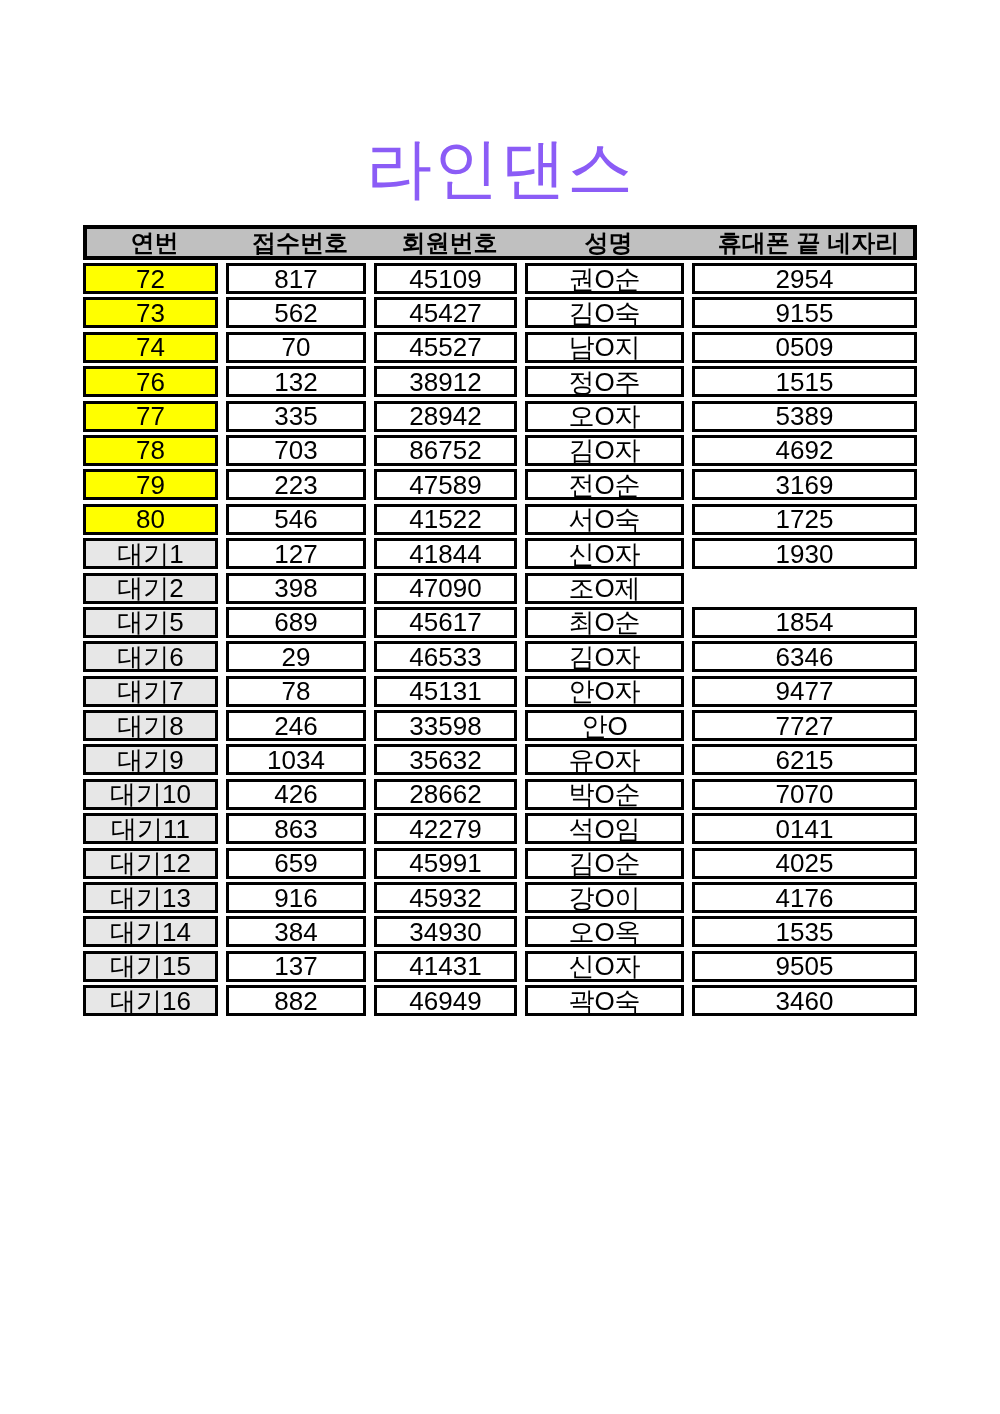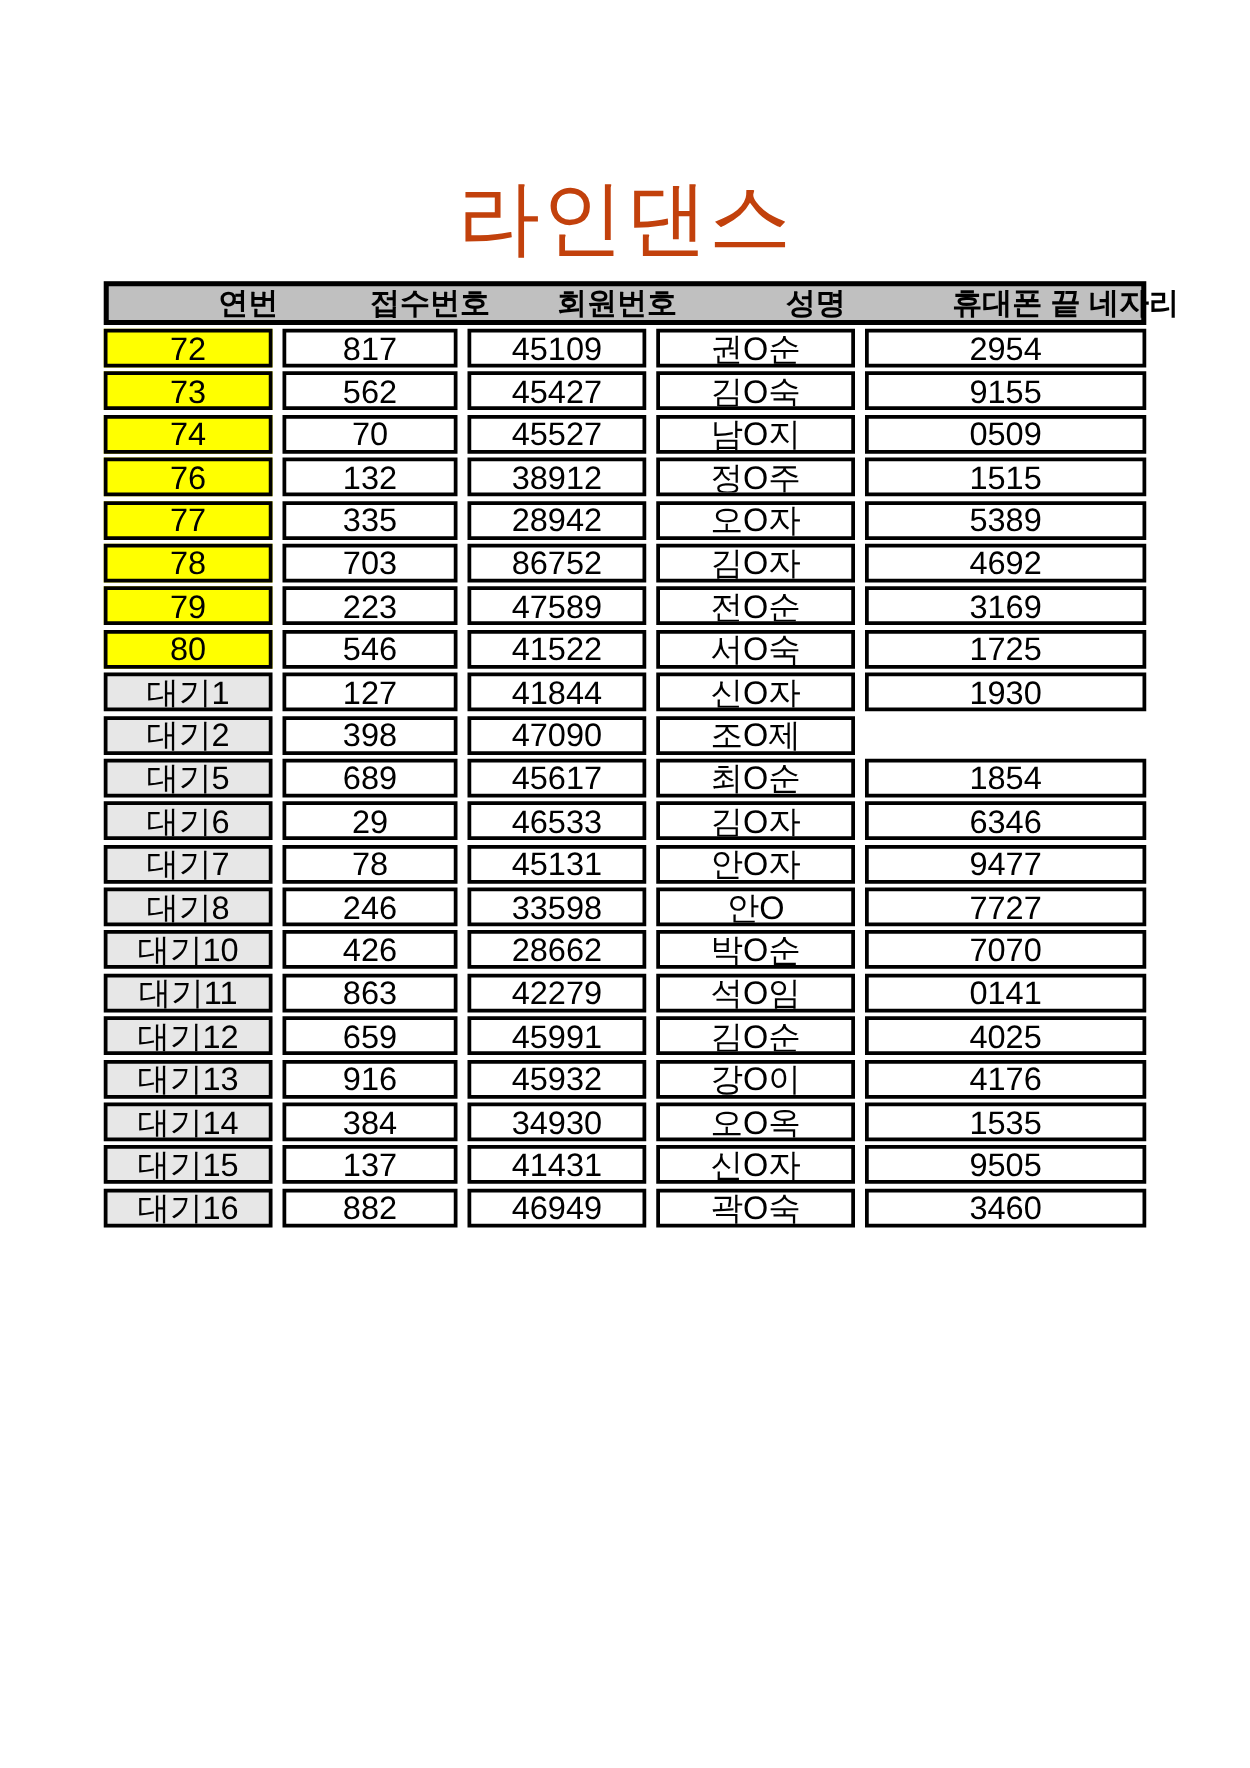--- a/index.html
+++ b/index.html
@@ -16,24 +16,25 @@
     overflow: hidden;
   }
   #doc-title {
     position: absolute;
     left: 83px;
     top: 138px;
     width: 834px;
     text-align: center;
     font-size: 66px;
     font-weight: 400;
-    color: #c2410c;
+    color: #8b5cf6;
     letter-spacing: 1px;
     line-height: 1.1;
     margin: 0;
+    font-family: Liberation Mono, monospace;
   }
   #table-area {
     position: absolute;
     left: 83px;
     top: 225px;
     width: 834px;
   }
   
   .cols {
     display: grid;
@@ -42,21 +43,20 @@
     box-sizing: border-box;
   }
   
   #header-row {
     width: 834px;
     height: 35px;
     background: var(--header-bg, #c0c0c0);
     border: 4px solid var(--border-col, #000000);
     box-sizing: border-box;
     margin-bottom: 3px;
-    padding-left: 44px;
   }
   #header-row .hcell {
     display: flex;
     align-items: center;
     justify-content: center;
     font-size: 24px;
     font-weight: 700;
     color: #000000;
     height: 27px;
     line-height: 1;
@@ -198,20 +198,27 @@
           <div class="cell">9477</div>
         </div>
         <div class="row cols">
           <div class="cell gray">대기8</div>
           <div class="cell">246</div>
           <div class="cell">33598</div>
           <div class="cell">안O</div>
           <div class="cell">7727</div>
         </div>
         <div class="row cols">
+          <div class="cell gray">대기9</div>
+          <div class="cell">1034</div>
+          <div class="cell">35632</div>
+          <div class="cell">유O자</div>
+          <div class="cell">6215</div>
+        </div>
+        <div class="row cols">
           <div class="cell gray">대기10</div>
           <div class="cell">426</div>
           <div class="cell">28662</div>
           <div class="cell">박O순</div>
           <div class="cell">7070</div>
         </div>
         <div class="row cols">
           <div class="cell gray">대기11</div>
           <div class="cell">863</div>
           <div class="cell">42279</div>

